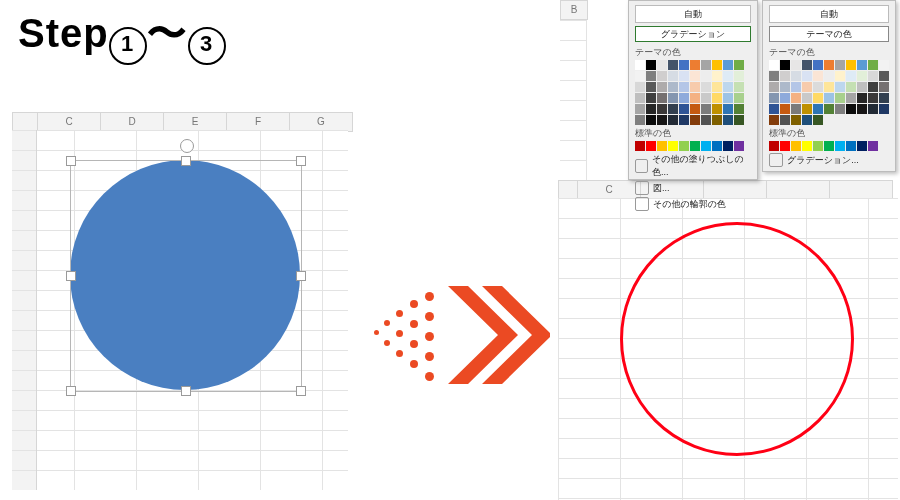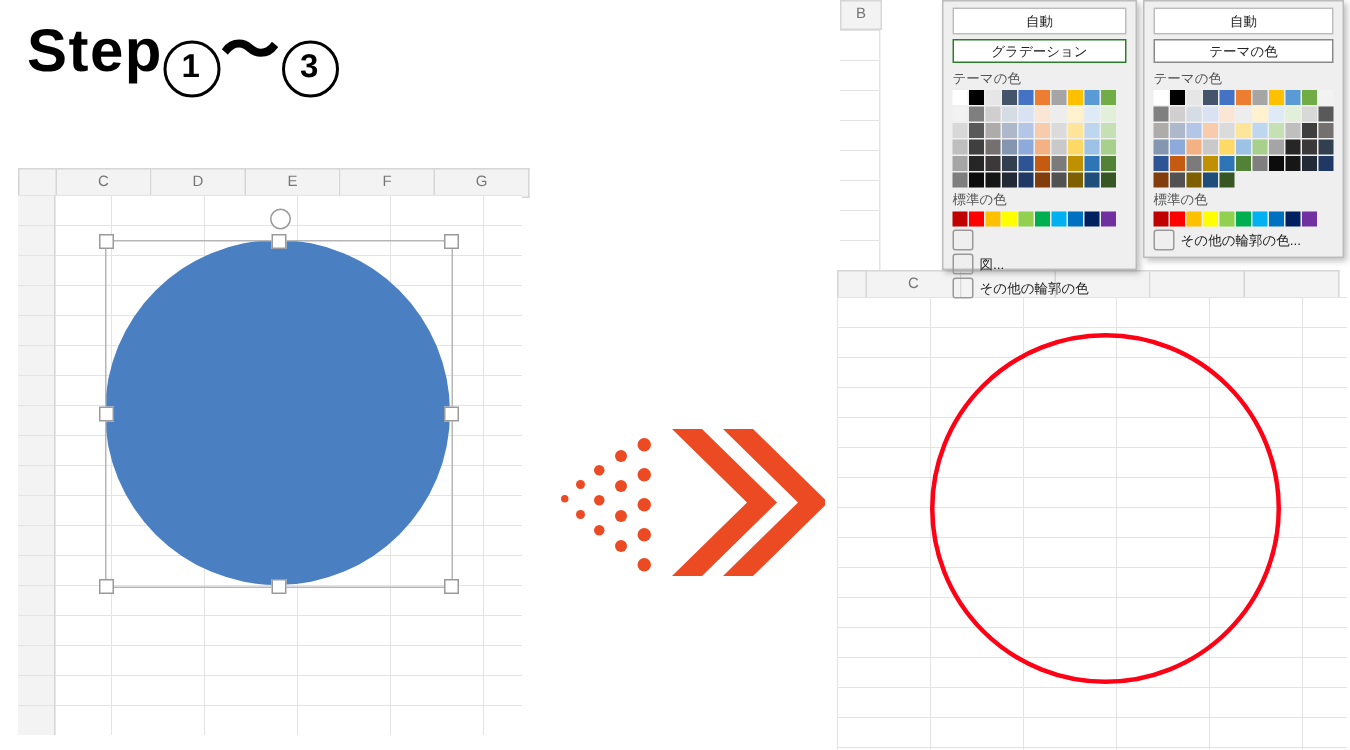--- a/index.html
+++ b/index.html
@@ -204,20 +204,21 @@
       <i style="background: rgb(255, 255, 0);"></i>
       <i style="background: rgb(146, 208, 80);"></i>
       <i style="background: rgb(0, 176, 80);"></i>
       <i style="background: rgb(0, 176, 240);"></i>
       <i style="background: rgb(0, 112, 192);"></i>
       <i style="background: rgb(0, 32, 96);"></i>
       <i style="background: rgb(112, 48, 160);"></i>
     </div>
   <div class="row">
       <span class="ic"></span>
+      <span>その他の塗りつぶしの色...</span>
     </div>
   <div class="row">
       <span class="ic"></span>
       <span>図...</span>
     </div>
   <div class="row">
       <span class="ic"></span>
       <span>その他の輪郭の色</span>
     </div>
 </div>
@@ -296,15 +297,15 @@
       <i style="background: rgb(255, 255, 0);"></i>
       <i style="background: rgb(146, 208, 80);"></i>
       <i style="background: rgb(0, 176, 80);"></i>
       <i style="background: rgb(0, 176, 240);"></i>
       <i style="background: rgb(0, 112, 192);"></i>
       <i style="background: rgb(0, 32, 96);"></i>
       <i style="background: rgb(112, 48, 160);"></i>
     </div>
   <div class="row">
       <span class="ic"></span>
-      <span>その他の輪郭の色...</span>
+      <span>グラデーション...</span>
     </div>
 </div>
 
 </body></html>

